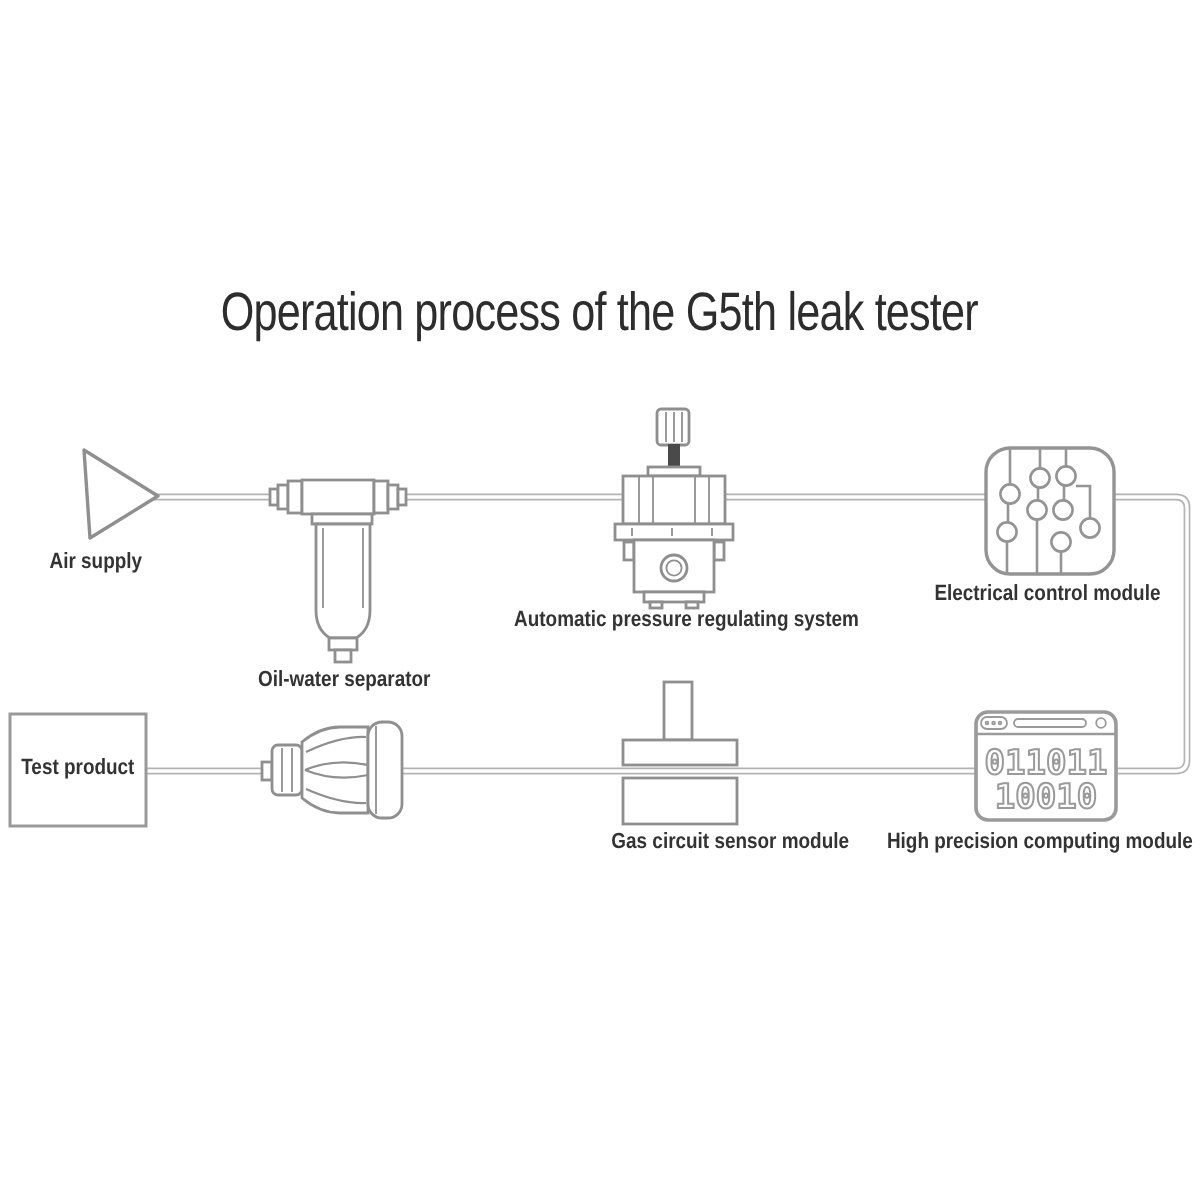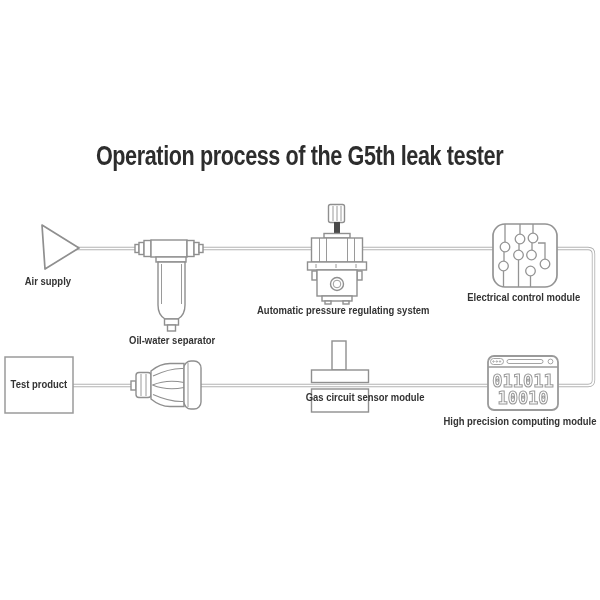--- a/index.html
+++ b/index.html
@@ -1,31 +1,31 @@
 <!DOCTYPE html>
 <html><head>
 <meta charset="utf-8">
 <style>
   html,body{margin:0;padding:0;background:#ffffff;}
   .canvas{position:relative;width:600px;height:600px;background:#ffffff;overflow:hidden;
           font-family:"Liberation Sans", sans-serif;}
   .diagram-svg{position:absolute;left:0;top:0;}
   .title{position:absolute;left:0;top:141px;width:600px;text-align:center;
-         font-size:27px;font-weight:700;color:#2d2d2d;white-space:nowrap;}
+         font-size:27px;font-weight:400;color:#2d2d2d;white-space:nowrap;}
   .title .tx{display:inline-block;transform:scaleX(0.80);letter-spacing:-0.5px;}
   .lbl{position:absolute;width:240px;text-align:center;font-size:11px;font-weight:700;
        color:#333333;white-space:nowrap;}
   .lbl .tx{display:inline-block;transform:scaleX(0.86);}
   .lbl-air{left:-72px;top:275px;}
   .lbl-oil{left:52px;top:334px;}
   .lbl-reg{left:223px;top:304px;}
   .lbl-elec{left:404px;top:291px;}
   .lbl-test{left:-81px;top:378px;}
   .lbl-mag{left:50px;top:415px;}
-  .lbl-gas{left:219px;top:391px;padding-left:26px;}
+  .lbl-gas{left:219px;top:415px;padding-left:26px;}
   .lbl-comp{left:400px;top:415px;}
 </style>
 </head>
 <body>
 
 <div class="canvas">
 
   <svg class="diagram-svg" width="600" height="600" viewBox="0 0 600 600">
 
     <g>

